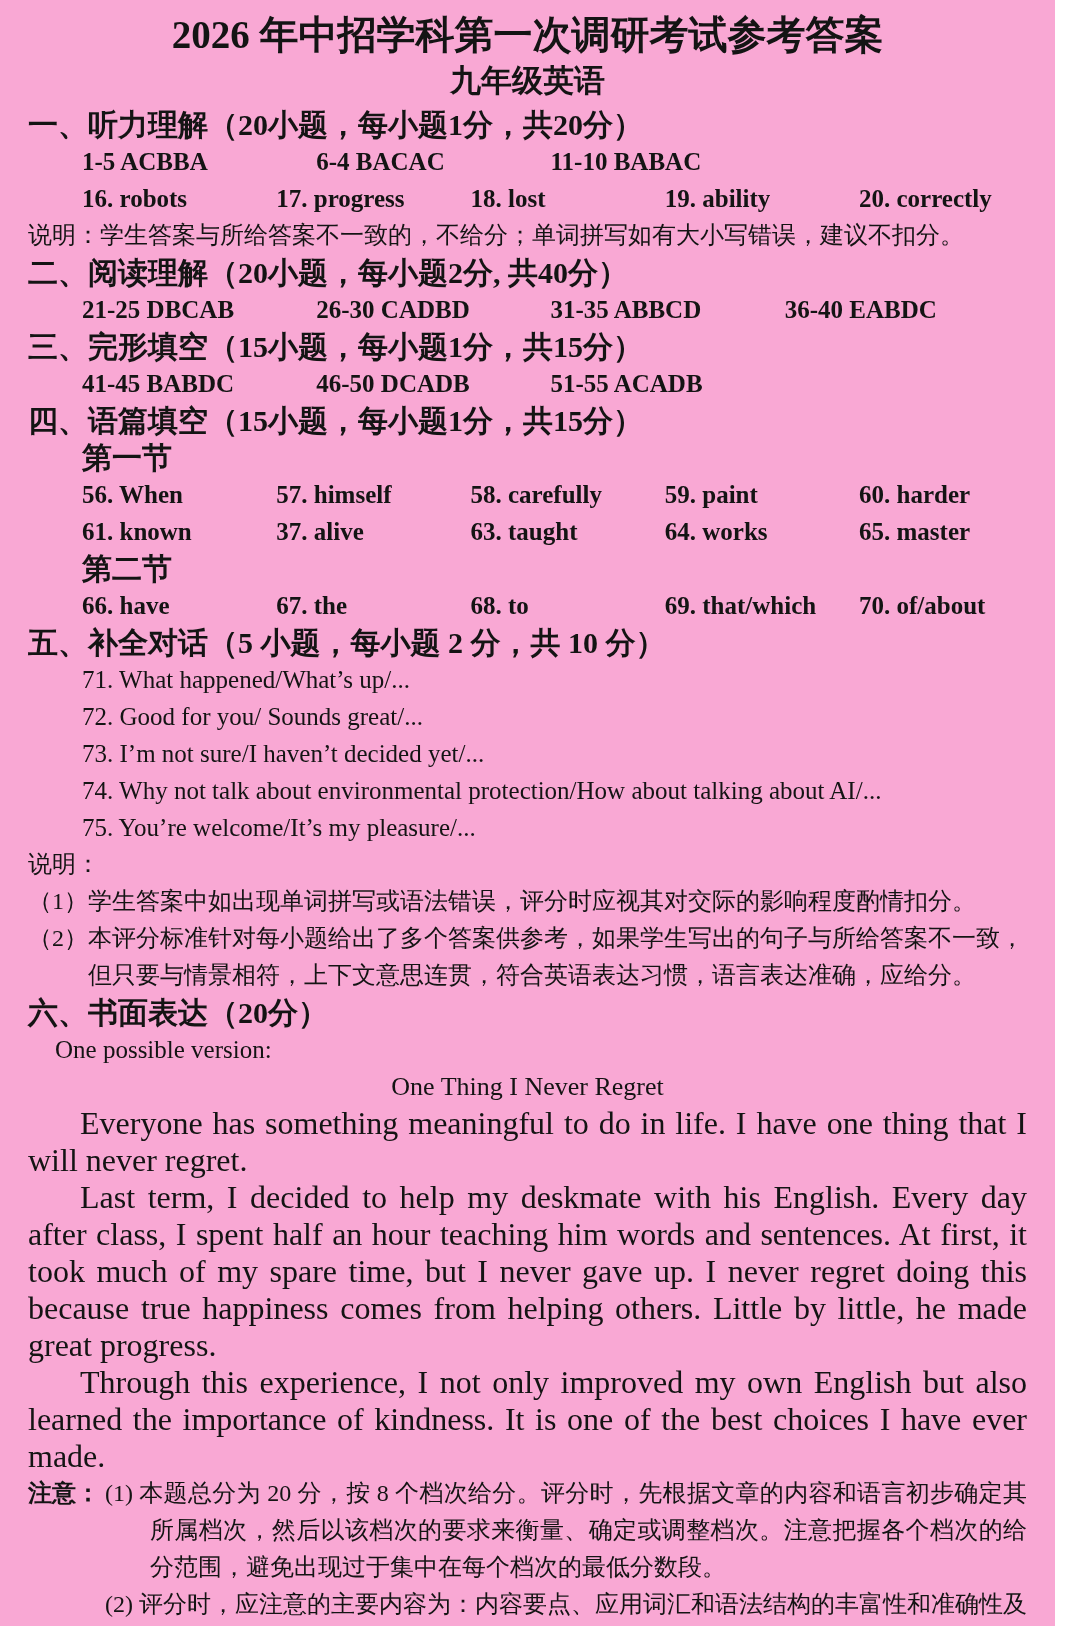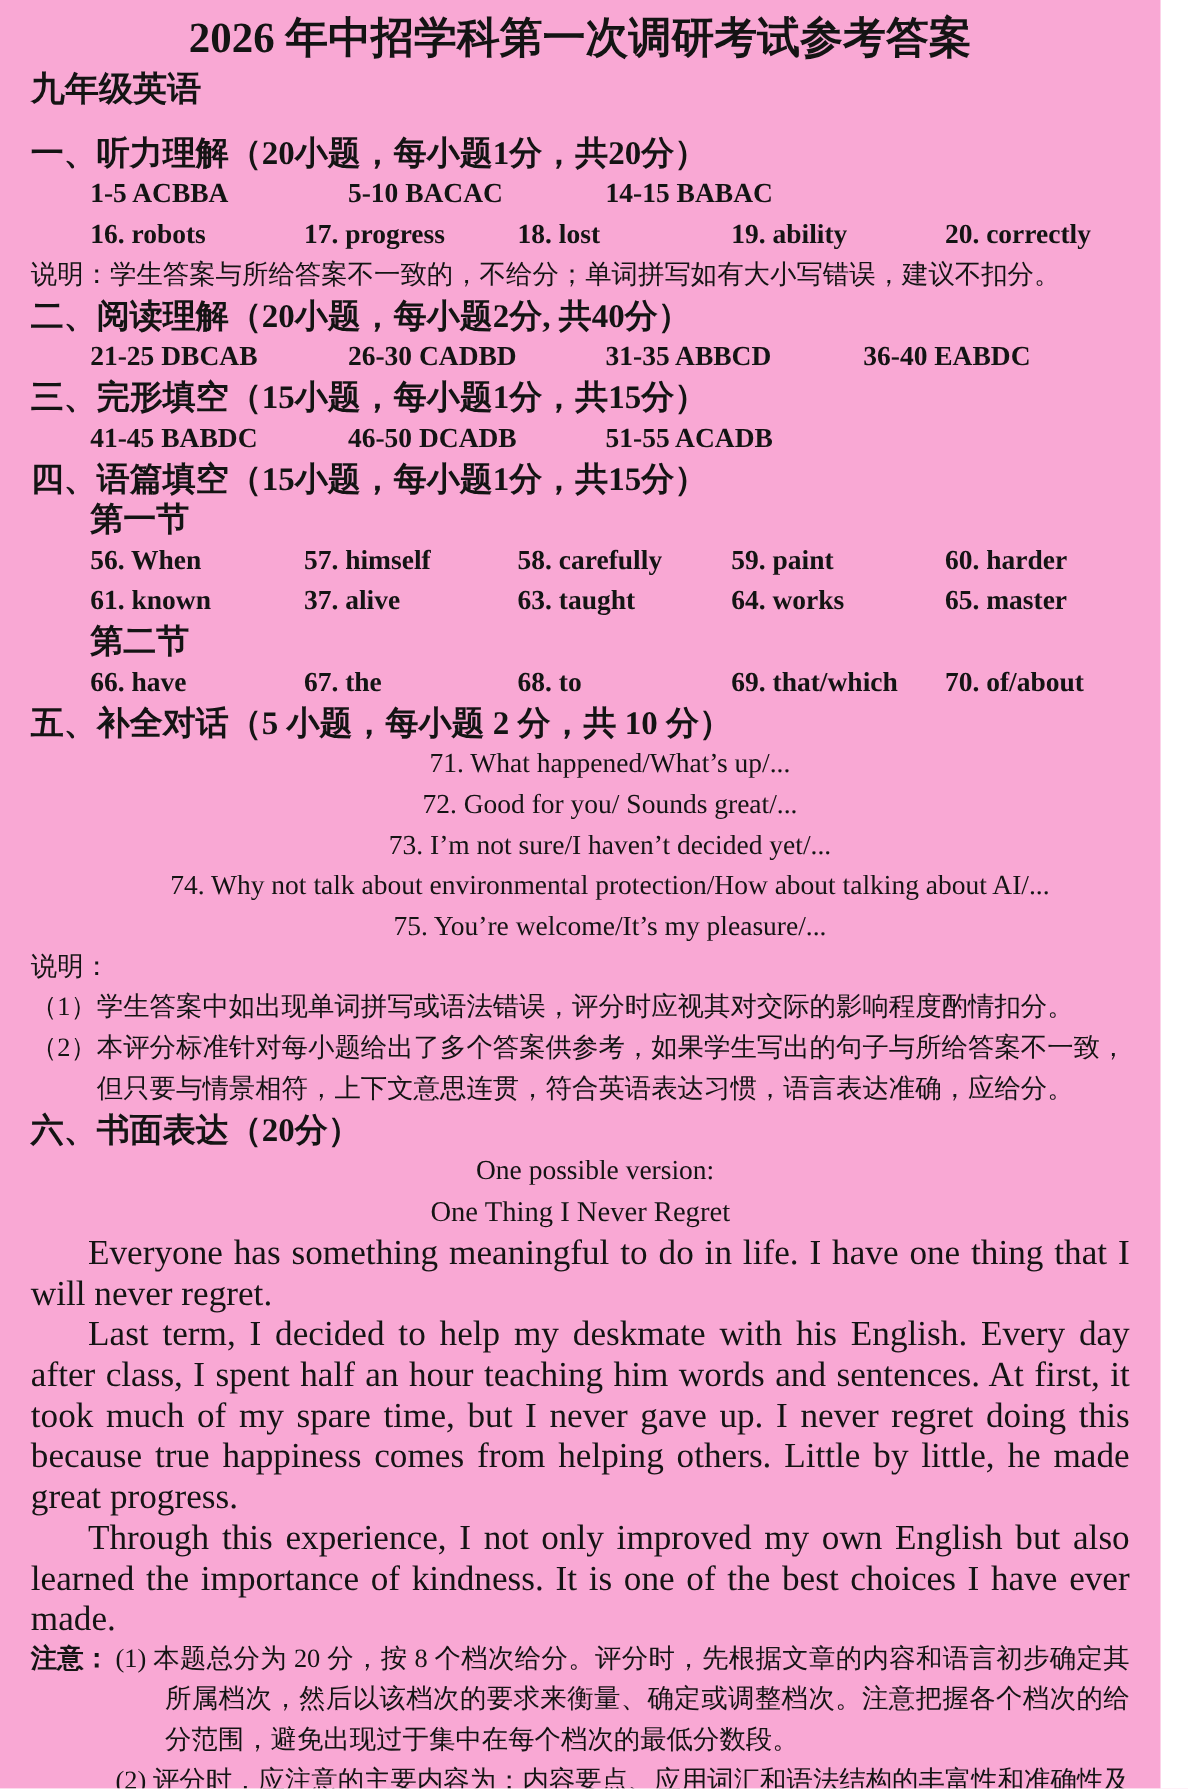--- a/index.html
+++ b/index.html
@@ -15,34 +15,34 @@
     padding: 10px 28px 6px 28px;
     overflow: hidden;
   }
   .title {
     text-align: center;
     font-size: 39px;
     font-weight: bold;
     line-height: 50px;
   }
   .subtitle {
+    text-align: center;
     font-size: 31px;
     font-weight: bold;
     line-height: 42px;
-    margin-bottom: 19px;
+    margin-bottom: 4px;
   }
   .heading {
     font-size: 30px;
     font-weight: bold;
     line-height: 37px;
   }
   .line {
     font-size: 25px;
     line-height: 37px;
-    text-align: center;
   }
   .indent { padding-left: 54px; }
   .indent-sm { padding-left: 27px; }
   .answer-row {
     padding-left: 54px;
     font-size: 25px;
     line-height: 37px;
     white-space: nowrap;
   }
   .answer-row .ans { display: inline-block; font-weight: bold; }
@@ -90,22 +90,22 @@
 <body>
 
 <div class="page">
 
   <div class="title">2026 年中招学科第一次调研考试参考答案</div>
   <div class="subtitle">九年级英语</div>
 
   <div class="heading">一、听力理解（20小题，每小题1分，共20分）</div>
   <div class="answer-row cols-3">
     <span class="ans">1-5 ACBBA</span>
-    <span class="ans">5-10 BACAC</span>
-    <span class="ans">14-15 BABAC</span>
+    <span class="ans">6-4 BACAC</span>
+    <span class="ans">11-10 BABAC</span>
   </div>
   <div class="answer-row cols-5">
     <span class="ans">16. robots</span>
     <span class="ans">17. progress</span>
     <span class="ans">18. lost</span>
     <span class="ans">19. ability</span>
     <span class="ans">20. correctly</span>
   </div>
   <div class="note">说明：学生答案与所给答案不一致的，不给分；单词拼写如有大小写错误，建议不扣分。</div>
 

